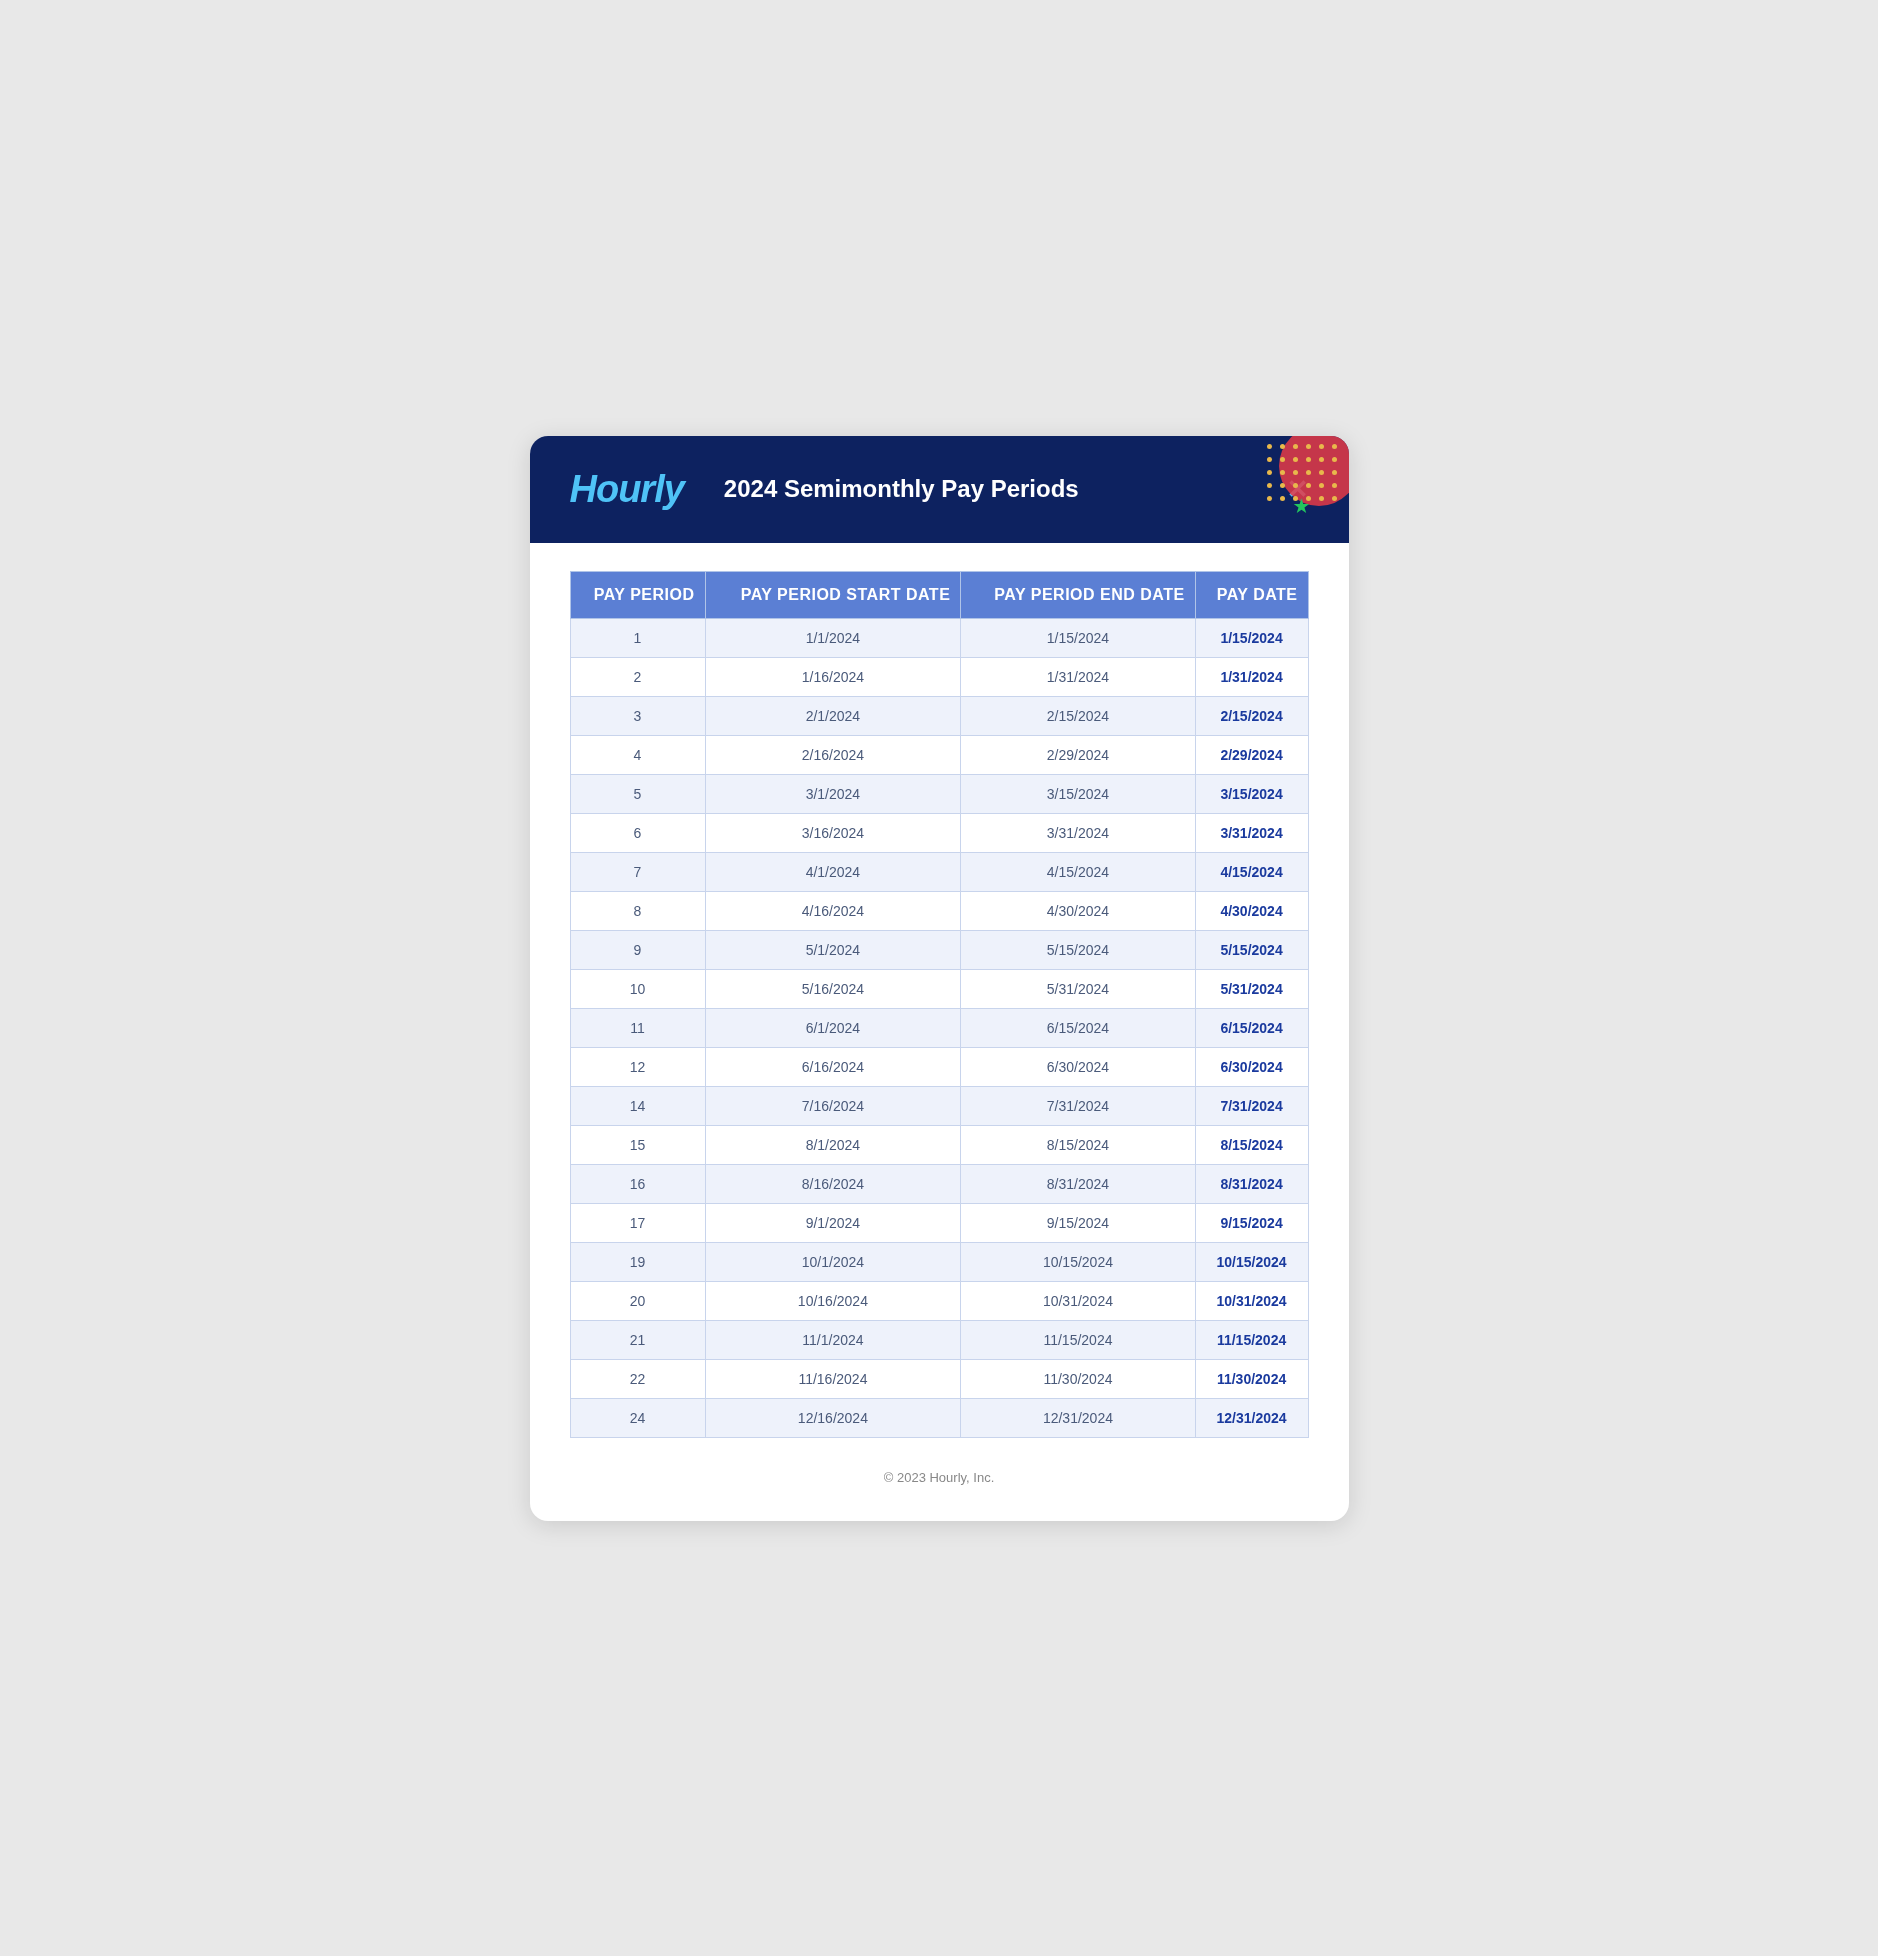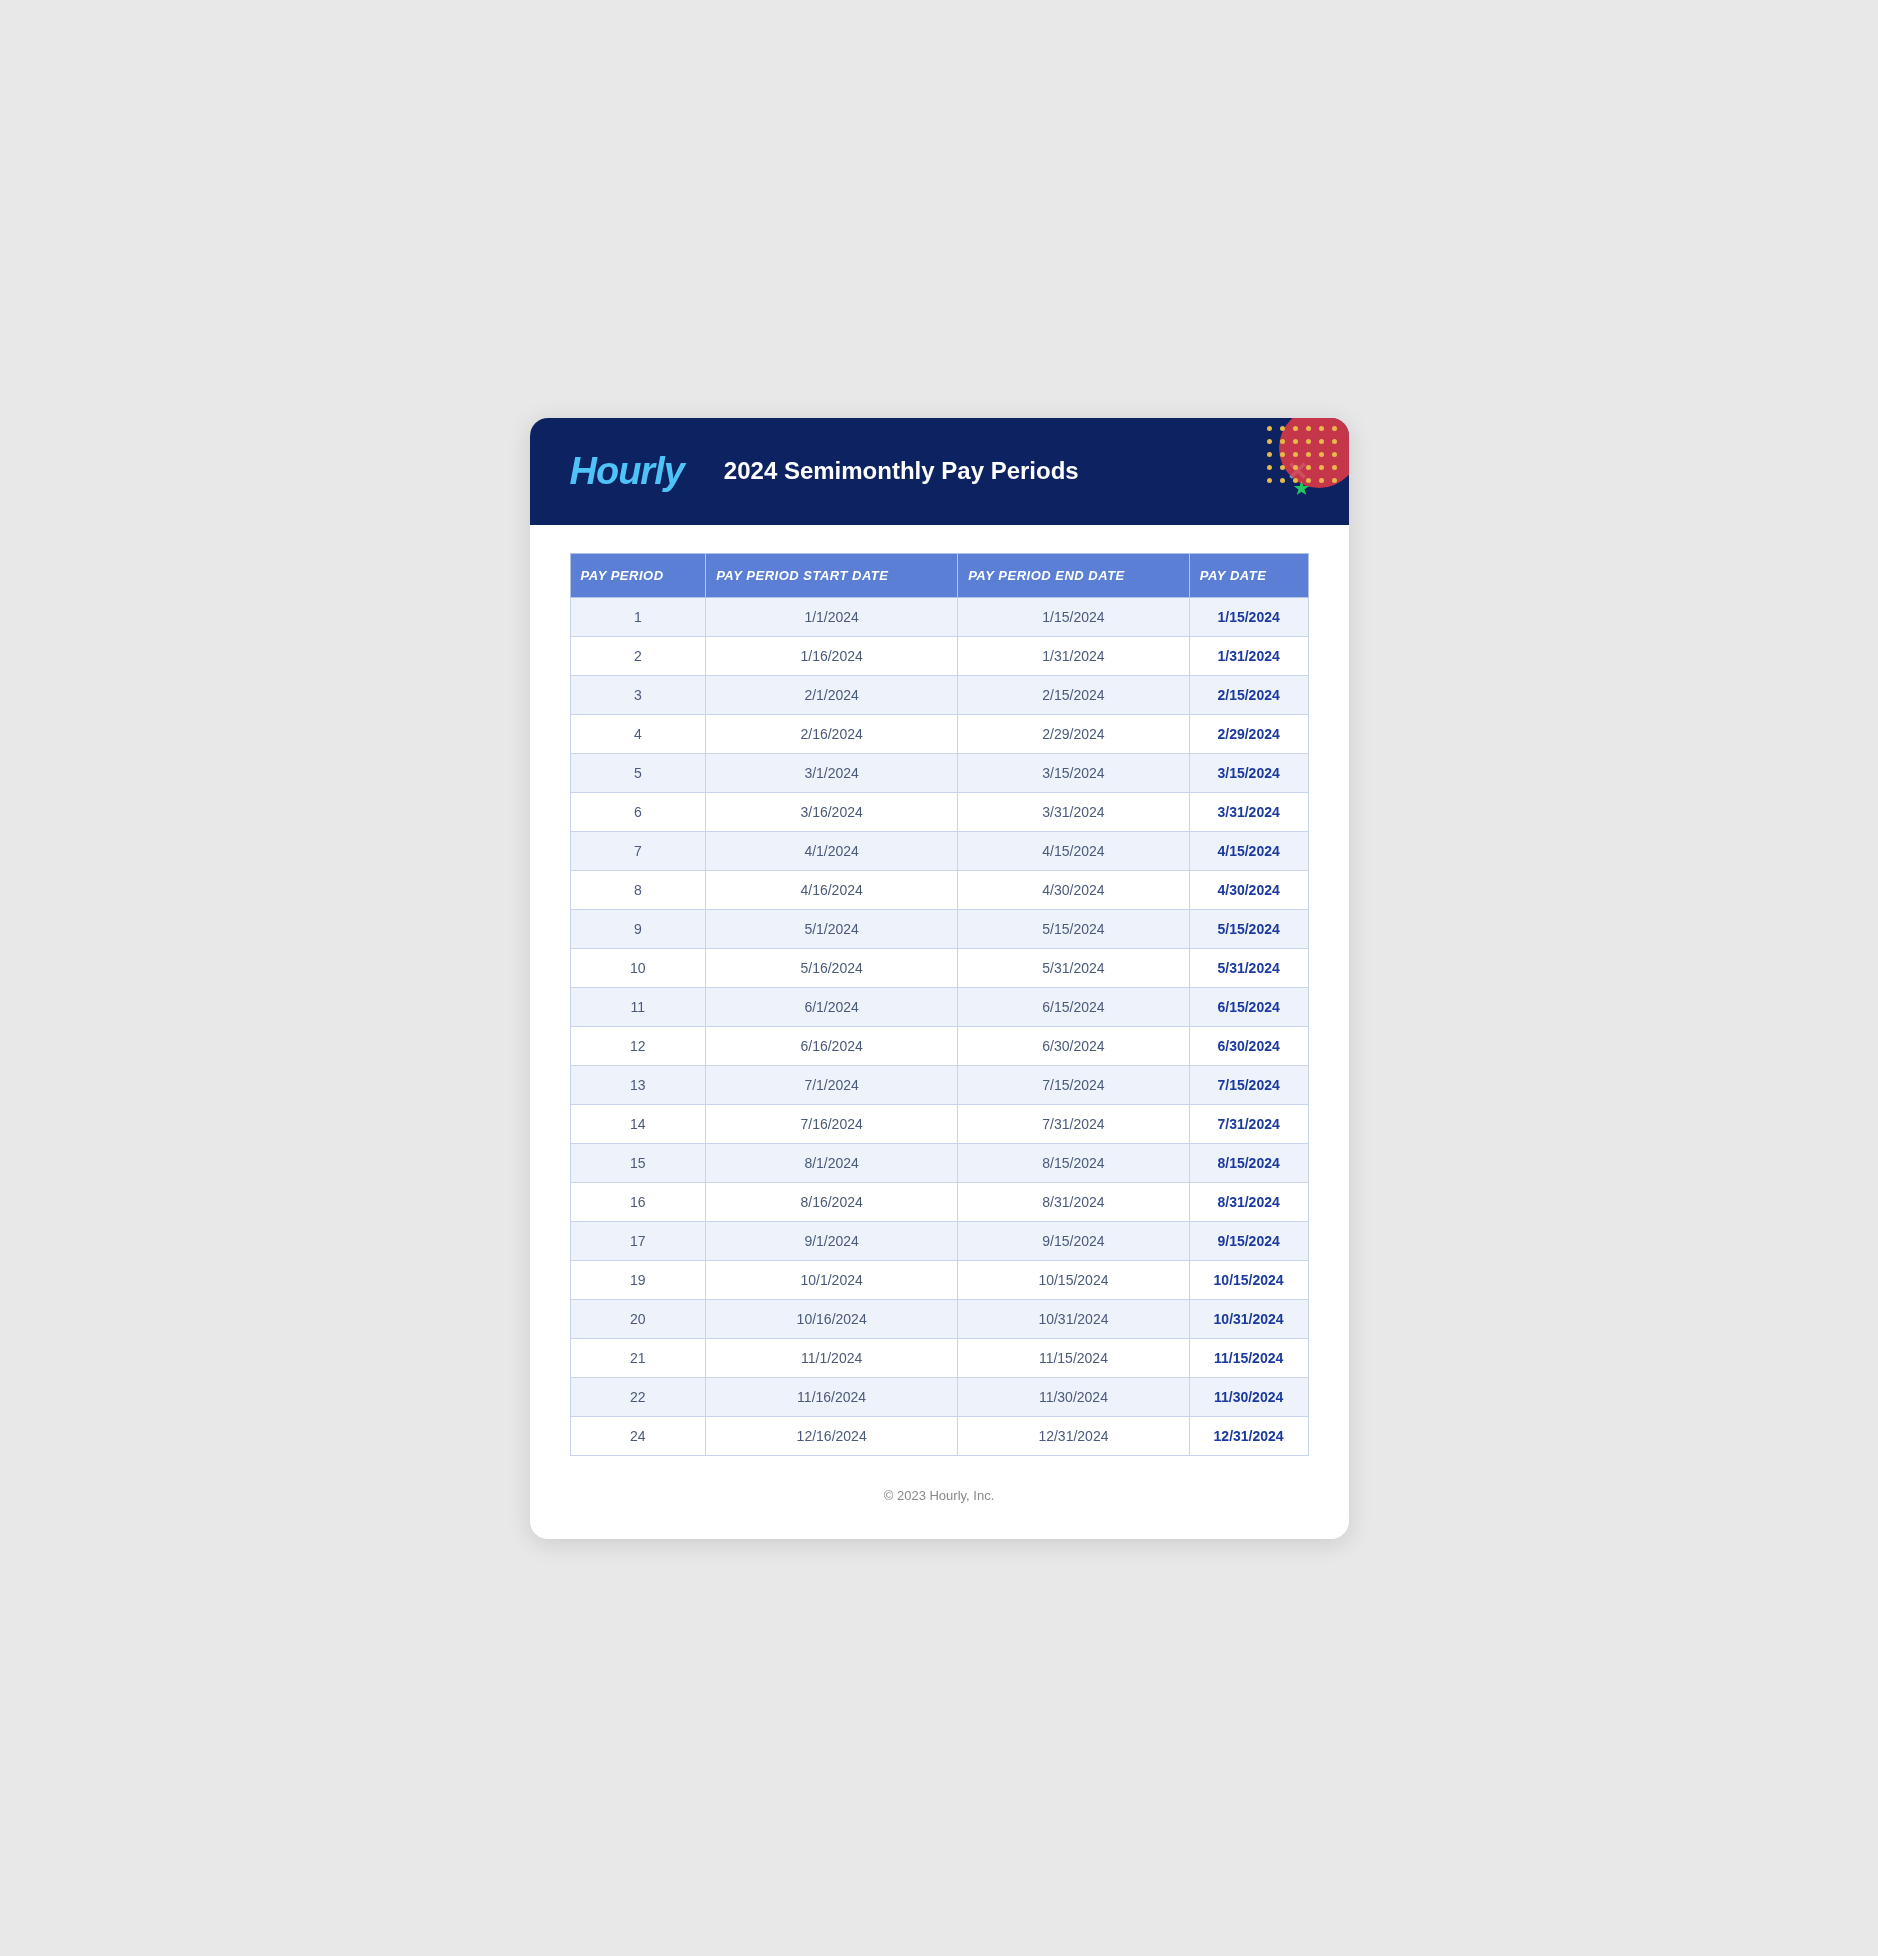--- a/index.html
+++ b/index.html
@@ -96,28 +96,27 @@
     }
     table {
       width: 100%;
       border-collapse: collapse;
     }
     thead tr {
       background: #5b7fd4;
     }
     thead th {
       color: #fff;
-      font-size: 13px;
+      font-size: 16px;
       font-weight: 700;
-      text-align: left;
+      text-align: right;
       padding: 14px 10px;
       letter-spacing: 0.5px;
       text-transform: uppercase;
       border: 1.5px solid #b0c4e8;
-      font-style: italic;
     }
     tbody tr:nth-child(odd) {
       background: #eef2fb;
     }
     tbody tr:nth-child(even) {
       background: #fff;
     }
     tbody td {
       text-align: center;
       padding: 11px 10px;
@@ -259,26 +258,20 @@
             <td>6/15/2024</td>
             <td>6/15/2024</td>
           </tr>
           <tr>
             <td>12</td>
             <td>6/16/2024</td>
             <td>6/30/2024</td>
             <td>6/30/2024</td>
           </tr>
           <tr>
-            <td>13</td>
-            <td>7/1/2024</td>
-            <td>7/15/2024</td>
-            <td>7/15/2024</td>
-          </tr>
-          <tr>
             <td>14</td>
             <td>7/16/2024</td>
             <td>7/31/2024</td>
             <td>7/31/2024</td>
           </tr>
           <tr>
             <td>15</td>
             <td>8/1/2024</td>
             <td>8/15/2024</td>
             <td>8/15/2024</td>

